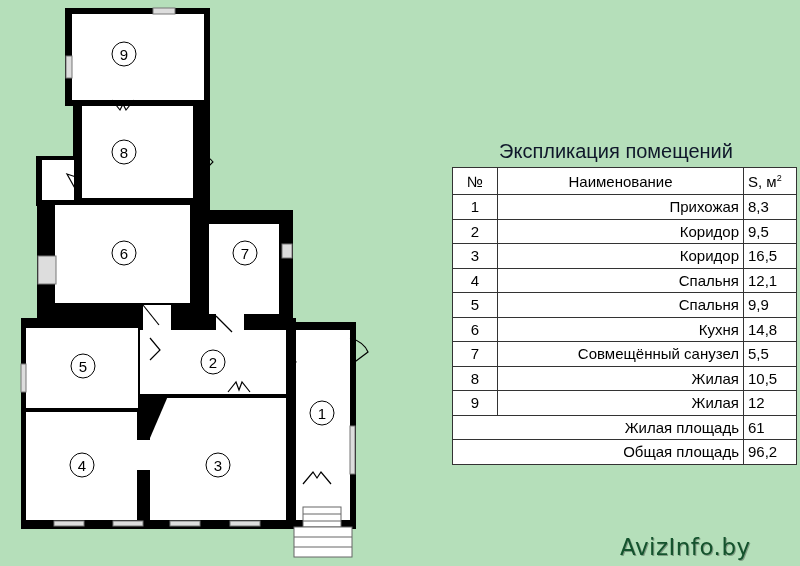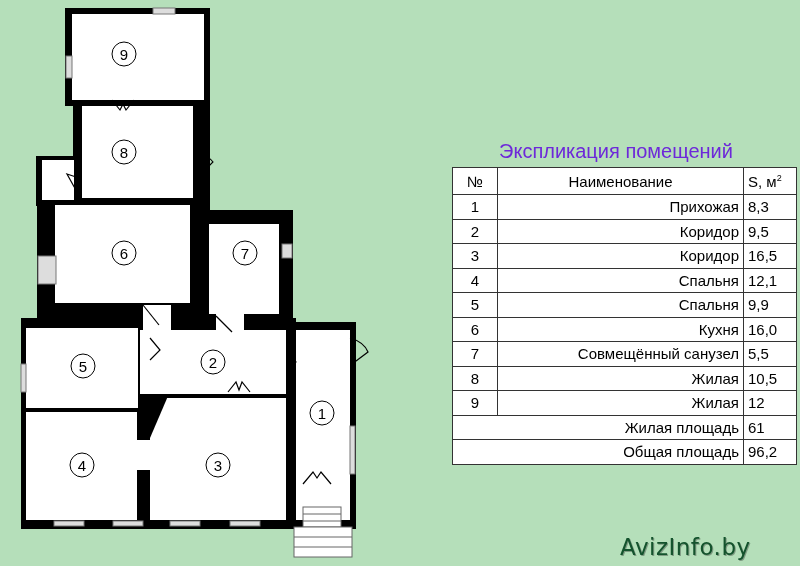--- a/index.html
+++ b/index.html
@@ -1,18 +1,18 @@
 <!DOCTYPE html>
 <html><head>
 <meta charset="utf-8">
 <style>
   html, body { margin:0; padding:0; }
   body { width:800px; height:566px; background:#b5dfba; position:relative; overflow:hidden; font-family:"Liberation Sans", sans-serif; }
   #plan { position:absolute; left:0; top:0; }
-  .title { position:absolute; left:452px; top:140px; width:328px; text-align:center; font-size:20px; color:#6d28d9; }
+  .title { position:absolute; left:452px; top:140px; width:328px; text-align:center; font-size:20px; color:#0f172a; }
   table.expl { position:absolute; left:452px; top:167px; border-collapse:collapse; background:#fff; font-size:15px; color:#000; }
   table.expl td, table.expl th { border:1px solid #333; height:23.5px; padding:0 4px; font-weight:normal; }
   table.expl th { height:26px; }
   .c-no { width:36px; text-align:center; }
   .c-name { width:221px; text-align:right; padding-left:20px !important; }
   .c-name-h { text-align:center; }
   .c-area { width:44px; text-align:left; }
   sup { font-size:9px; }
   .watermark { position:absolute; left:620px; top:534px; font-family:"DejaVu Sans", sans-serif; font-weight:normal; font-size:23px; color:#14532d; letter-spacing:0.5px; text-shadow:1px 1px 0 #7f9c83; }
   .roomnum { font-family:"Liberation Sans", sans-serif; font-size:15px; }
@@ -147,21 +147,21 @@
         <td class="c-area">12,1</td>
       </tr>
   <tr>
         <td class="c-no">5</td>
         <td class="c-name">Спальня</td>
         <td class="c-area">9,9</td>
       </tr>
   <tr>
         <td class="c-no">6</td>
         <td class="c-name">Кухня</td>
-        <td class="c-area">16,0</td>
+        <td class="c-area">14,8</td>
       </tr>
   <tr>
         <td class="c-no">7</td>
         <td class="c-name">Совмещённый санузел</td>
         <td class="c-area">5,5</td>
       </tr>
   <tr>
         <td class="c-no">8</td>
         <td class="c-name">Жилая</td>
         <td class="c-area">10,5</td>

